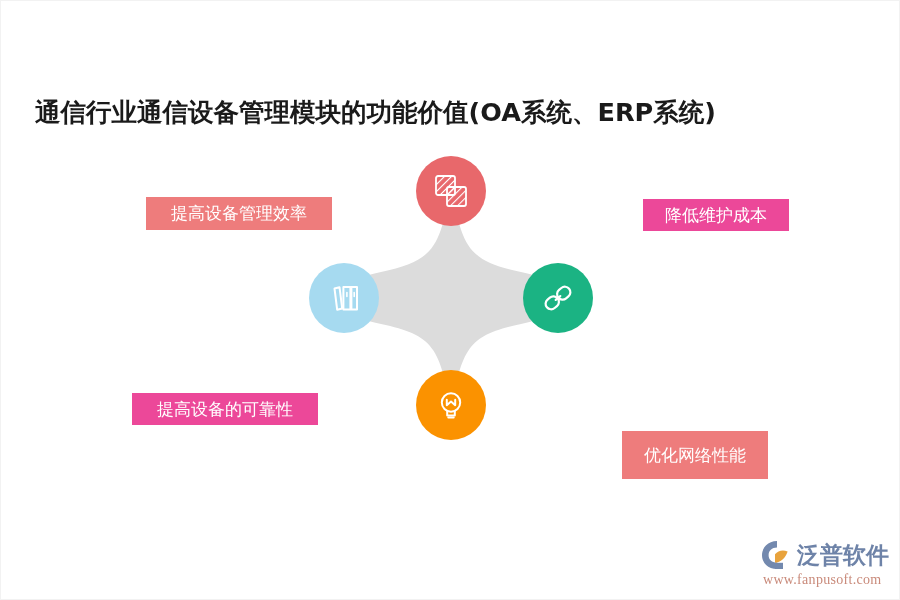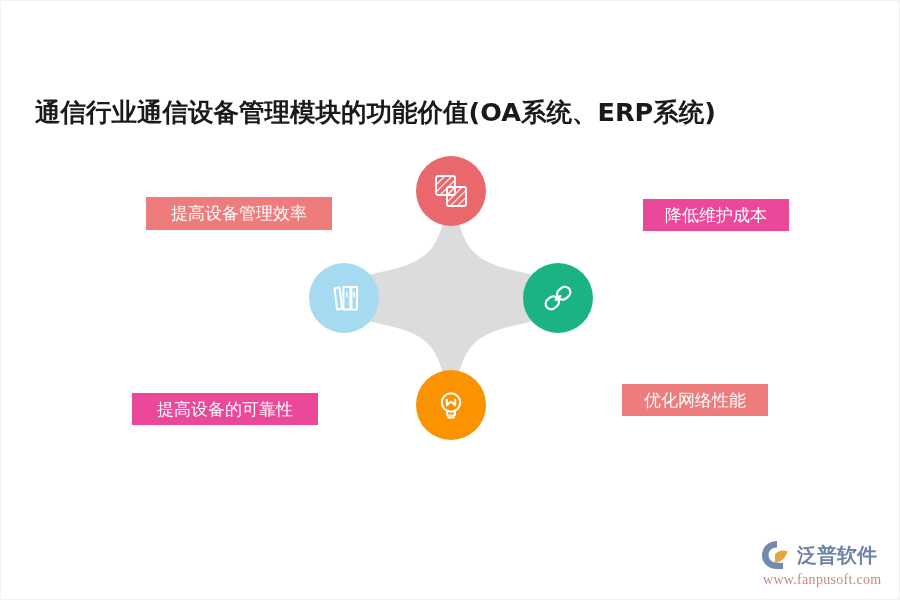--- a/index.html
+++ b/index.html
@@ -95,38 +95,38 @@
     line-height: 1;
     padding: 16px 10px;
     box-sizing: border-box;
   }
   .label-red  { background: #EE7C7C; }
   .label-blue { background: #ec4899; }
 
   #label-tl { left: 145px; top: 196px; width: 186px; height: 33px; }
   #label-tr { left: 642px; top: 198px; width: 146px; height: 32px; }
   #label-bl { left: 131px; top: 392px; width: 186px; height: 32px; }
-  #label-br { left: 621px; top: 383px; width: 146px; height: 32px; }
+  #label-br { left: 621px; top: 430px; width: 146px; height: 48px; }
 
   
   #logo {
     position: absolute;
     left: 760px;
     top: 538px;
     width: 132px;
     height: 48px;
   }
   #logo-row {
     display: flex;
     align-items: center;
     height: 32px;
   }
   #logo-mark { width: 34px; height: 30px; flex: 0 0 auto; }
   #logo-text {
-    font-size: 20px;
+    font-size: 23px;
     font-weight: bold;
     color: #6E83A8;
     font-family: "DejaVu Sans", "Liberation Sans", sans-serif;
     letter-spacing: 0px;
     line-height: 1;
     margin-left: 2px;
   }
   #logo-url {
     font-size: 14px;
     color: #C98A7A;

